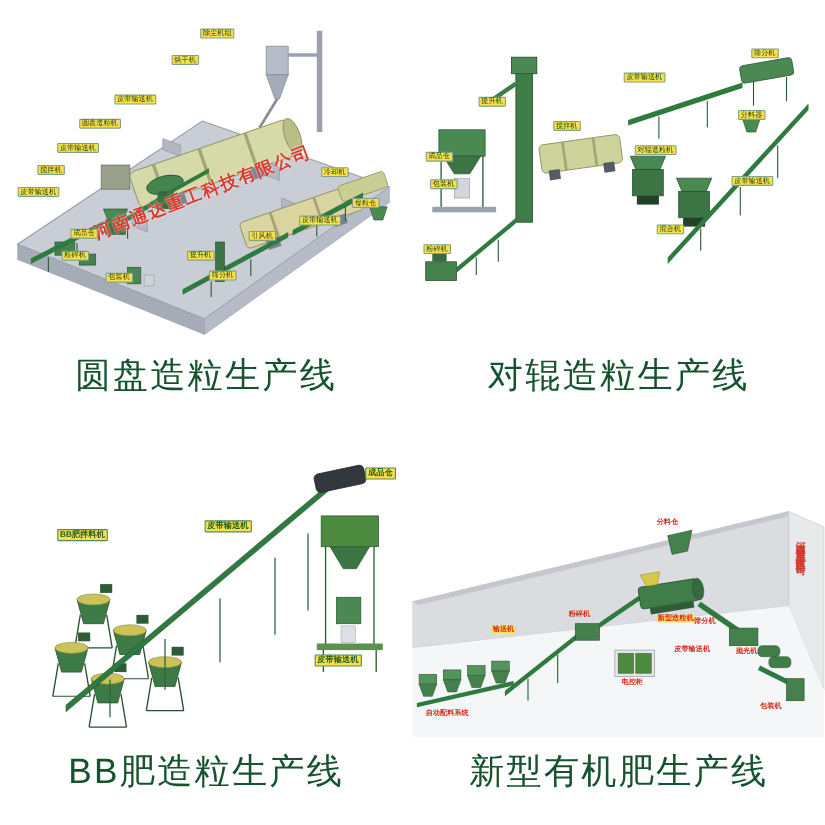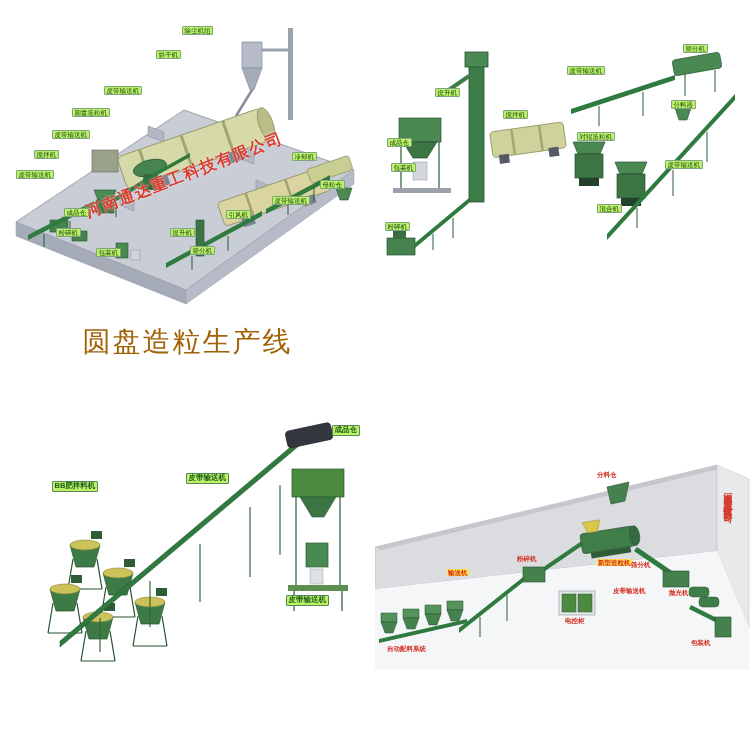--- a/index.html
+++ b/index.html
@@ -5,23 +5,23 @@
   *{margin:0;padding:0;box-sizing:border-box}
   html,body{width:750px;height:750px;background:#fff;overflow:hidden;
     font-family:"Liberation Sans","DejaVu Sans",sans-serif}
   .page{display:grid;grid-template-columns:375px 375px;grid-template-rows:375px 375px;width:750px;height:750px}
   .cell{position:relative;display:flex;flex-direction:column;align-items:center}
   .art{position:relative;width:375px;flex:none}
   .cell-top .art{height:308px}
   .cell-bottom .art{height:295px}
   .art svg{position:absolute;left:0;top:0;width:100%;height:100%}
   .caption{flex:1;width:100%;display:flex;justify-content:center;align-items:center;
-    font-size:28px;color:#a16207;letter-spacing:2px;white-space:nowrap}
+    font-size:32px;color:#14532d;letter-spacing:2px;white-space:nowrap}
   .cell-bottom .caption{align-items:flex-start;padding-top:10px}
-  .lbl{position:absolute;z-index:3;font-size:6.5px;line-height:1.15;color:#0f3d1a;background:#bef264;
+  .lbl{position:absolute;z-index:3;font-size:6.5px;line-height:1.15;color:#0f3d1a;background:#fde047;
     border:0.5px solid #7fa383;border-radius:1px;padding:0 1.5px;white-space:nowrap}
   .lbl-lg{font-size:7.5px;font-weight:bold;color:#1b5e20;border-color:#57885c}
   .lbl-red{background:transparent;border:none;color:#d52c1e;font-weight:bold;font-size:6.5px;padding:0}
   .lbl-yellow{background:#ffe34d;border:none;color:#d52c1e;font-weight:bold;font-size:6.5px;padding:0 1px}
   .wm-diag{position:absolute;z-index:2;left:78px;top:158px;width:250px;transform:rotate(-21deg);
     color:#d93b2c;font-size:16px;font-weight:bold;letter-spacing:1.5px;white-space:nowrap;
     text-shadow:0 0 2px rgba(255,255,255,.9)}
   .wm-vert{position:absolute;z-index:2;left:346px;top:110px;height:145px;writing-mode:vertical-rl;
     color:#d43b2c;font-size:9px;font-weight:bold;letter-spacing:2px;white-space:nowrap}
 </style>
@@ -198,20 +198,21 @@
       <span class="lbl" style="left:16px;top:163px">包装机</span>
       <span class="lbl" style="left:128px;top:110px">搅拌机</span>
       <span class="lbl" style="left:202px;top:132px">对辊造粒机</span>
       <span class="lbl" style="left:192px;top:66px">皮带输送机</span>
       <span class="lbl" style="left:308px;top:44px">筛分机</span>
       <span class="lbl" style="left:296px;top:100px">分料器</span>
       <span class="lbl" style="left:222px;top:204px">混合机</span>
       <span class="lbl" style="left:290px;top:160px">皮带输送机</span>
       <span class="lbl" style="left:10px;top:222px">粉碎机</span>
     </div>
+    <div class="caption">对辊造粒生产线</div>
   </section>
 
   <section class="cell cell-bottom">
     <div class="art">
       <svg viewBox="0 0 375 295">
         <g stroke="#24512c">
 
           <line x1="73" y1="184" x2="68" y2="214" stroke-width="1.2"></line>
             <line x1="97" y1="184" x2="102" y2="214" stroke-width="1.2"></line>
             <line x1="68" y1="214" x2="102" y2="214" stroke-width="1"></line>
@@ -270,20 +271,21 @@
           <rect x="288" y="210" width="60" height="6" fill="#5d8f52"></rect>
           <line x1="294" y1="216" x2="294" y2="236" stroke="#2a5a33" stroke-width="1.2"></line>
           <line x1="342" y1="216" x2="342" y2="236" stroke="#2a5a33" stroke-width="1.2"></line>
         </g>
       </svg>
       <span class="lbl lbl-lg" style="left:52px;top:106px">BB肥拌料机</span>
       <span class="lbl lbl-lg" style="left:186px;top:98px">皮带输送机</span>
       <span class="lbl lbl-lg" style="left:332px;top:50px">成品仓</span>
       <span class="lbl lbl-lg" style="left:286px;top:220px">皮带输送机</span>
     </div>
+    <div class="caption">BB肥造粒生产线</div>
   </section>
 
   <section class="cell cell-bottom">
     <div class="art">
       <svg viewBox="0 0 375 295">
         <g>
           <polygon points="0,172 342,90 342,176 0,214" fill="#dadce0" stroke="#b9bcc1" stroke-width="0.6"></polygon>
           <polygon points="0,172 342,90 348,93 6,175" fill="#c5c7cc"></polygon>
           <polygon points="342,90 374,104 374,252 342,176" fill="#e7e9eb" stroke="#c6c9cd" stroke-width="0.6"></polygon>
         </g>
@@ -342,15 +344,16 @@
       <span class="lbl lbl-yellow" style="left:72px;top:194px">输送机</span>
       <span class="lbl lbl-yellow" style="left:222px;top:184px">新型造粒机</span>
       <span class="lbl lbl-red" style="left:256px;top:186px">筛分机</span>
       <span class="lbl lbl-red" style="left:294px;top:214px">抛光机</span>
       <span class="lbl lbl-red" style="left:142px;top:180px">粉碎机</span>
       <span class="lbl lbl-red" style="left:190px;top:242px">电控柜</span>
       <span class="lbl lbl-red" style="left:12px;top:270px">自动配料系统</span>
       <span class="lbl lbl-red" style="left:316px;top:264px">包装机</span>
       <span class="lbl lbl-red" style="left:238px;top:212px">皮带输送机</span>
     </div>
+    <div class="caption">新型有机肥生产线</div>
   </section>
 
 </div>
 
 </body></html>

